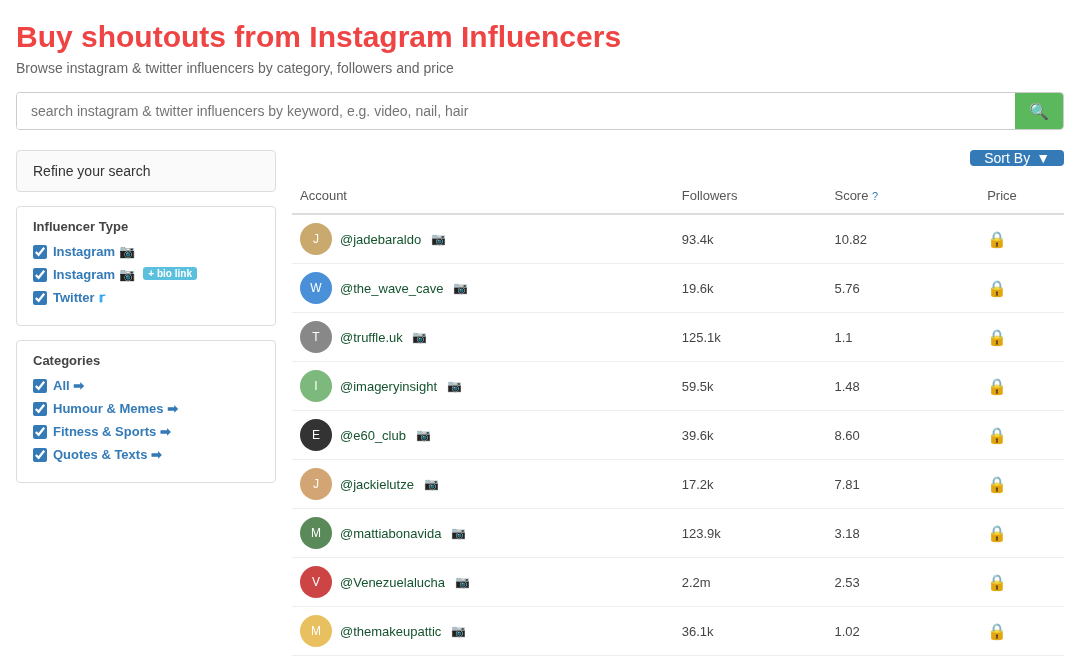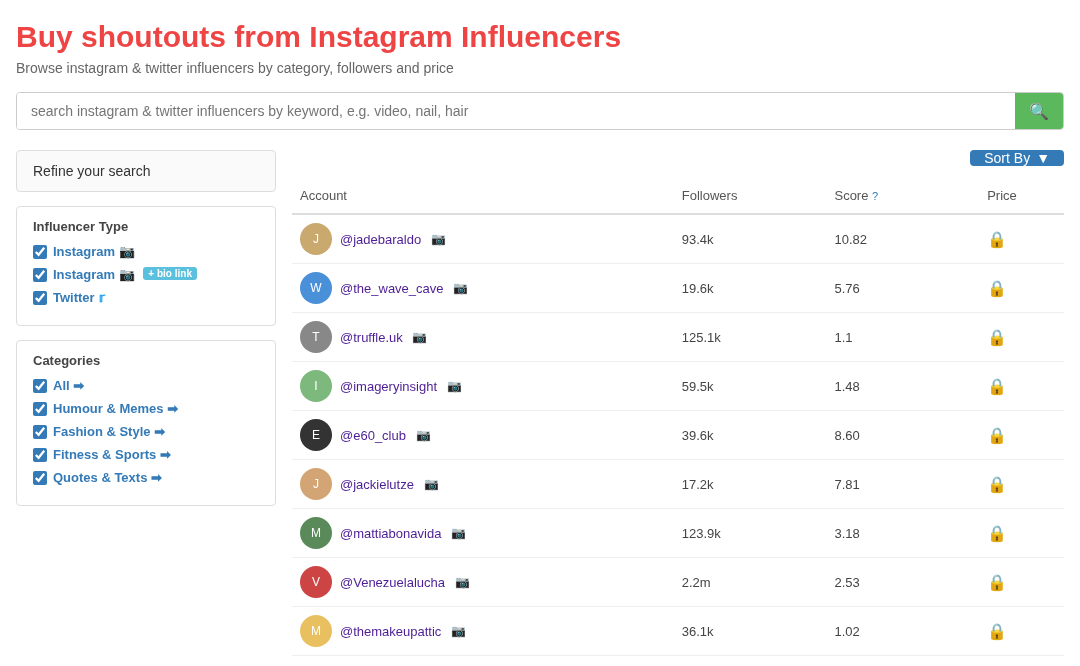--- a/index.html
+++ b/index.html
@@ -38,21 +38,21 @@
     .sort-bar { display: flex; justify-content: flex-end; margin-bottom: 12px; }
     .sort-button { background: #337ab7; color: white; border: none; padding: 0 14px; border-radius: 4px; cursor: pointer; font-size: 14px; display: flex; align-items: center; gap: 6px; }
 
     table { width: 100%; border-collapse: collapse; }
     thead th { padding: 10px 8px; text-align: left; font-weight: normal; font-size: 13px; color: #555; border-bottom: 2px solid #ddd; }
     tbody tr { border-bottom: 1px solid #eee; }
     tbody td { padding: 8px 8px; font-size: 13px; color: #444; vertical-align: middle; }
 
     .account-cell { display: flex; align-items: center; gap: 8px; }
     .avatar { width: 32px; height: 32px; border-radius: 50%; background: #ccc; overflow: hidden; display: flex; align-items: center; justify-content: center; font-size: 12px; color: #fff; flex-shrink: 0; }
-    .account-name { color: #4c1d95; font-weight: 500; }
+    .account-name { color: #14532d; font-weight: 500; }
     .account-icon { color: #888; font-size: 12px; margin-left: 2px; }
 
     .lock-icon { color: #337ab7; font-size: 16px; }
     .score-help { color: #337ab7; font-size: 11px; cursor: pointer; }
 
     .col-account { width: 45%; }
     .col-followers { width: 18%; }
     .col-score { width: 18%; }
     .col-price { width: 10%; }
 
@@ -127,24 +127,20 @@
         <div class="filter-item">
           <input type="checkbox" id="cat-all" checked="" style="">
           <label for="cat-all">All ➡</label>
         </div>
 
         <div class="filter-item">
           <input type="checkbox" id="cat-humour" checked="" style="">
           <label for="cat-humour">Humour &amp; Memes ➡</label>
         </div>
 
-        <div class="filter-item">
-          <input type="checkbox" id="cat-fashion" checked="" style="">
-          <label for="cat-fashion">Fashion &amp; Style ➡</label>
-        </div>
 
         <div class="filter-item">
           <input type="checkbox" id="cat-fitness" checked="" style="">
           <label for="cat-fitness">Fitness &amp; Sports ➡</label>
         </div>
 
         <div class="filter-item">
           <input type="checkbox" id="cat-quotes" checked="" style="">
           <label for="cat-quotes">Quotes &amp; Texts ➡</label>
         </div>

